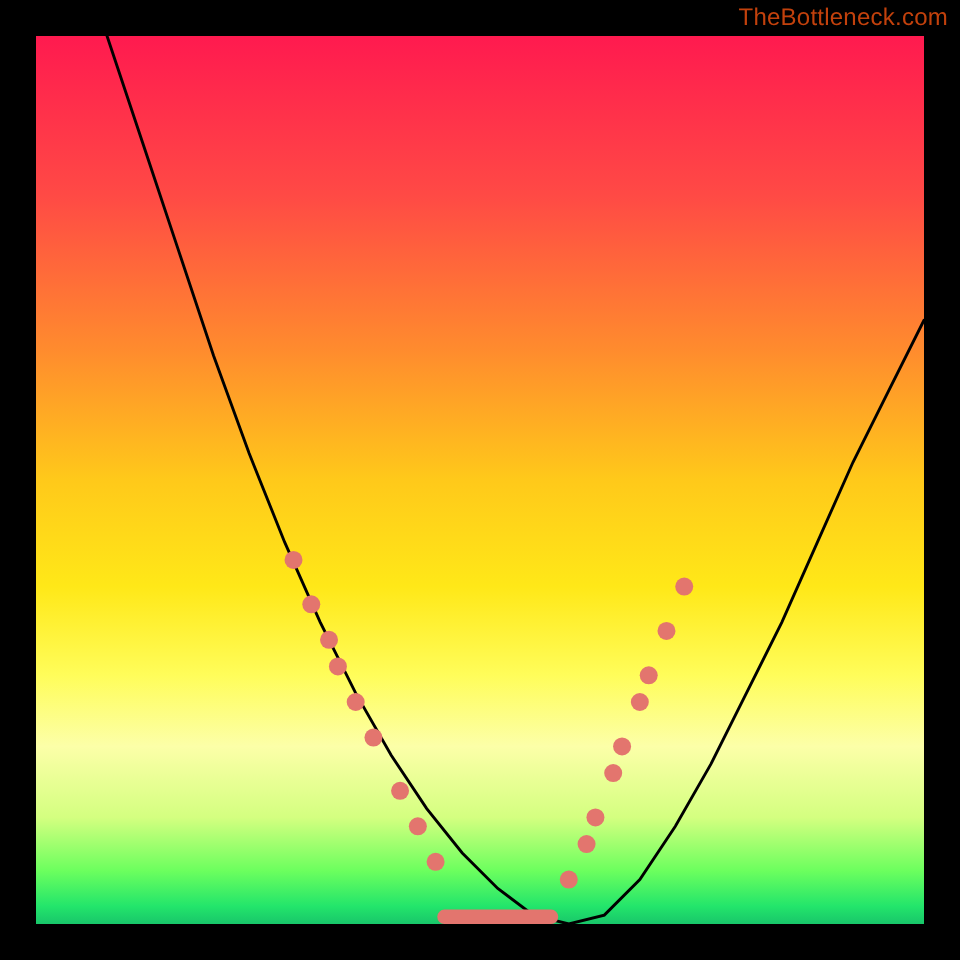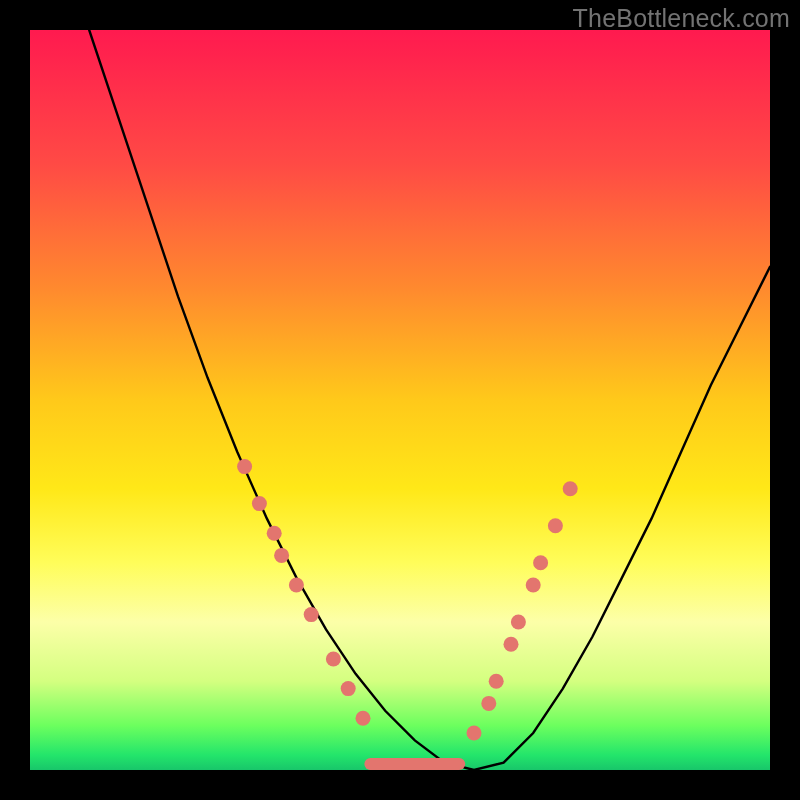--- a/index.html
+++ b/index.html
@@ -34,22 +34,22 @@
       #fcffa8 80%,
       #d4ff80 88%,
       #6cff5e 94%,
       #23e56b 98%,
       #18c66a 100%);
   }
   .watermark {
     position: absolute;
     top: 4px;
     right: 10px;
-    color: #737373;
-    font-size: 25px;
+    color: #c2410c;
+    font-size: 20px;
     font-weight: 500;
     letter-spacing: 0.2px;
     user-select: none;
   }
   svg.overlay {
     position: absolute;
     left: 0;
     top: 0;
     width: 740px;
     height: 740px;

